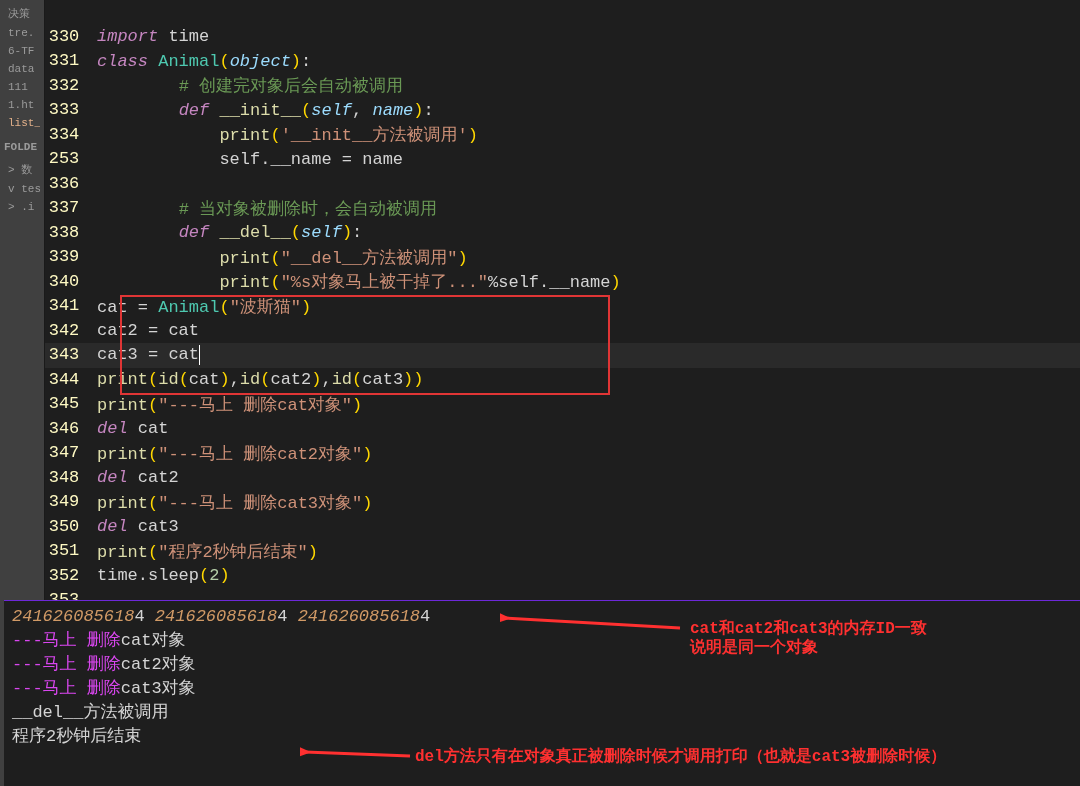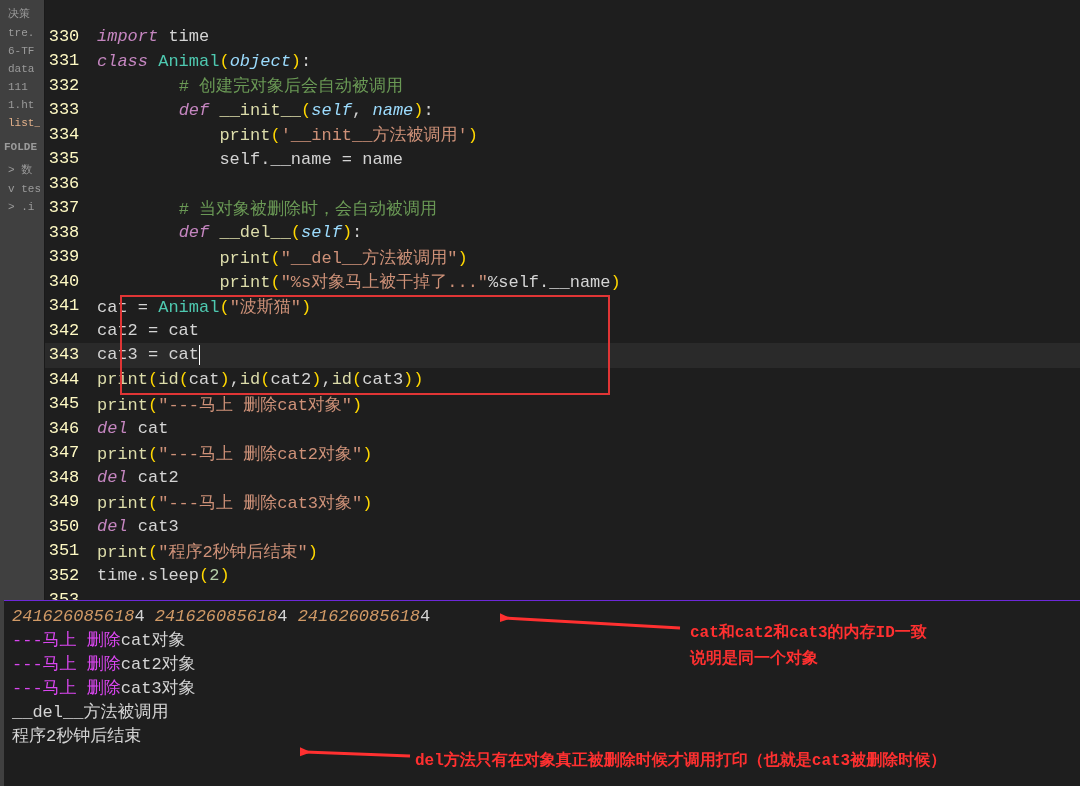--- a/index.html
+++ b/index.html
@@ -63,21 +63,21 @@
   }
   .term-num { color:#d19a66; font-style:italic; }
   .term-txt { color:#d4d4d4; }
   .term-red { color:#d946ef; }
 
   .annot {
     position:absolute;
     color:#ff3030;
     font-weight:bold;
     font-size:16px;
-    line-height:26px;
+    line-height:19px;
   }
   #annot1 { left:690px; top:620px; }
   #annot2 { left:415px; top:748px; }
   svg.arrow { position:absolute; pointer-events:none; }
 </style>
 </head>
 <body>
 
 <div class="sidebar">
   <div id="sb-items">
@@ -97,21 +97,21 @@
     </div>
 </div>
 
 <div class="main">
   <div id="code">
       <div class="line"><div class="gutter">330</div><div></div></div>
       <div class="line"><div class="gutter">331</div><div><span class="kw">import</span><span class="op"> time</span></div></div>
       <div class="line"><div class="gutter">332</div><div><span class="kw">class</span><span class="op"> </span><span class="cls">Animal</span><span class="pun">(</span><span class="par">object</span><span class="pun">)</span><span class="op">:</span></div></div>
       <div class="line"><div class="gutter">333</div><div><span class="op">        </span><span class="cmt"># 创建完对象后会自动被调用</span></div></div>
       <div class="line"><div class="gutter">334</div><div><span class="op">        </span><span class="kw">def</span><span class="op"> </span><span class="mag">__init__</span><span class="pun">(</span><span class="self">self</span><span class="op">, </span><span class="par">name</span><span class="pun">)</span><span class="op">:</span></div></div>
-      <div class="line"><div class="gutter">335</div><div><span class="op">            </span><span class="fn">print</span><span class="pun">(</span><span class="str">'__init__方法被调用'</span><span class="pun">)</span></div></div>
+      <div class="line"><div class="gutter">253</div><div><span class="op">            </span><span class="fn">print</span><span class="pun">(</span><span class="str">'__init__方法被调用'</span><span class="pun">)</span></div></div>
       <div class="line"><div class="gutter">336</div><div><span class="op">            self.__name </span><span class="op">=</span><span class="op"> name</span></div></div>
       <div class="line"><div class="gutter">337</div><div></div></div>
       <div class="line"><div class="gutter">338</div><div><span class="op">        </span><span class="cmt"># 当对象被删除时，会自动被调用</span></div></div>
       <div class="line"><div class="gutter">339</div><div><span class="op">        </span><span class="kw">def</span><span class="op"> </span><span class="mag">__del__</span><span class="pun">(</span><span class="self">self</span><span class="pun">)</span><span class="op">:</span></div></div>
       <div class="line"><div class="gutter">340</div><div><span class="op">            </span><span class="fn">print</span><span class="pun">(</span><span class="str">"__del__方法被调用"</span><span class="pun">)</span></div></div>
       <div class="line"><div class="gutter">341</div><div><span class="op">            </span><span class="fn">print</span><span class="pun">(</span><span class="str">"%s对象马上被干掉了..."</span><span class="op">%self.__name</span><span class="pun">)</span></div></div>
       <div class="line"><div class="gutter">342</div><div><span class="op">cat </span><span class="op">=</span><span class="op"> </span><span class="cls">Animal</span><span class="pun">(</span><span class="str">"波斯猫"</span><span class="pun">)</span></div></div>
       <div class="line"><div class="gutter">343</div><div><span class="op">cat2 </span><span class="op">=</span><span class="op"> cat</span></div></div>
       <div class="line current"><div class="gutter">344</div><div><span class="op">cat3 </span><span class="op">=</span><span class="op"> cat</span><span class="cursor"></span></div></div>
       <div class="line"><div class="gutter">345</div><div><span class="fn">print</span><span class="pun">(</span><span class="fn">id</span><span class="pun">(</span><span class="op">cat</span><span class="pun">)</span><span class="op">,</span><span class="fn">id</span><span class="pun">(</span><span class="op">cat2</span><span class="pun">)</span><span class="op">,</span><span class="fn">id</span><span class="pun">(</span><span class="op">cat3</span><span class="pun">))</span></div></div>

